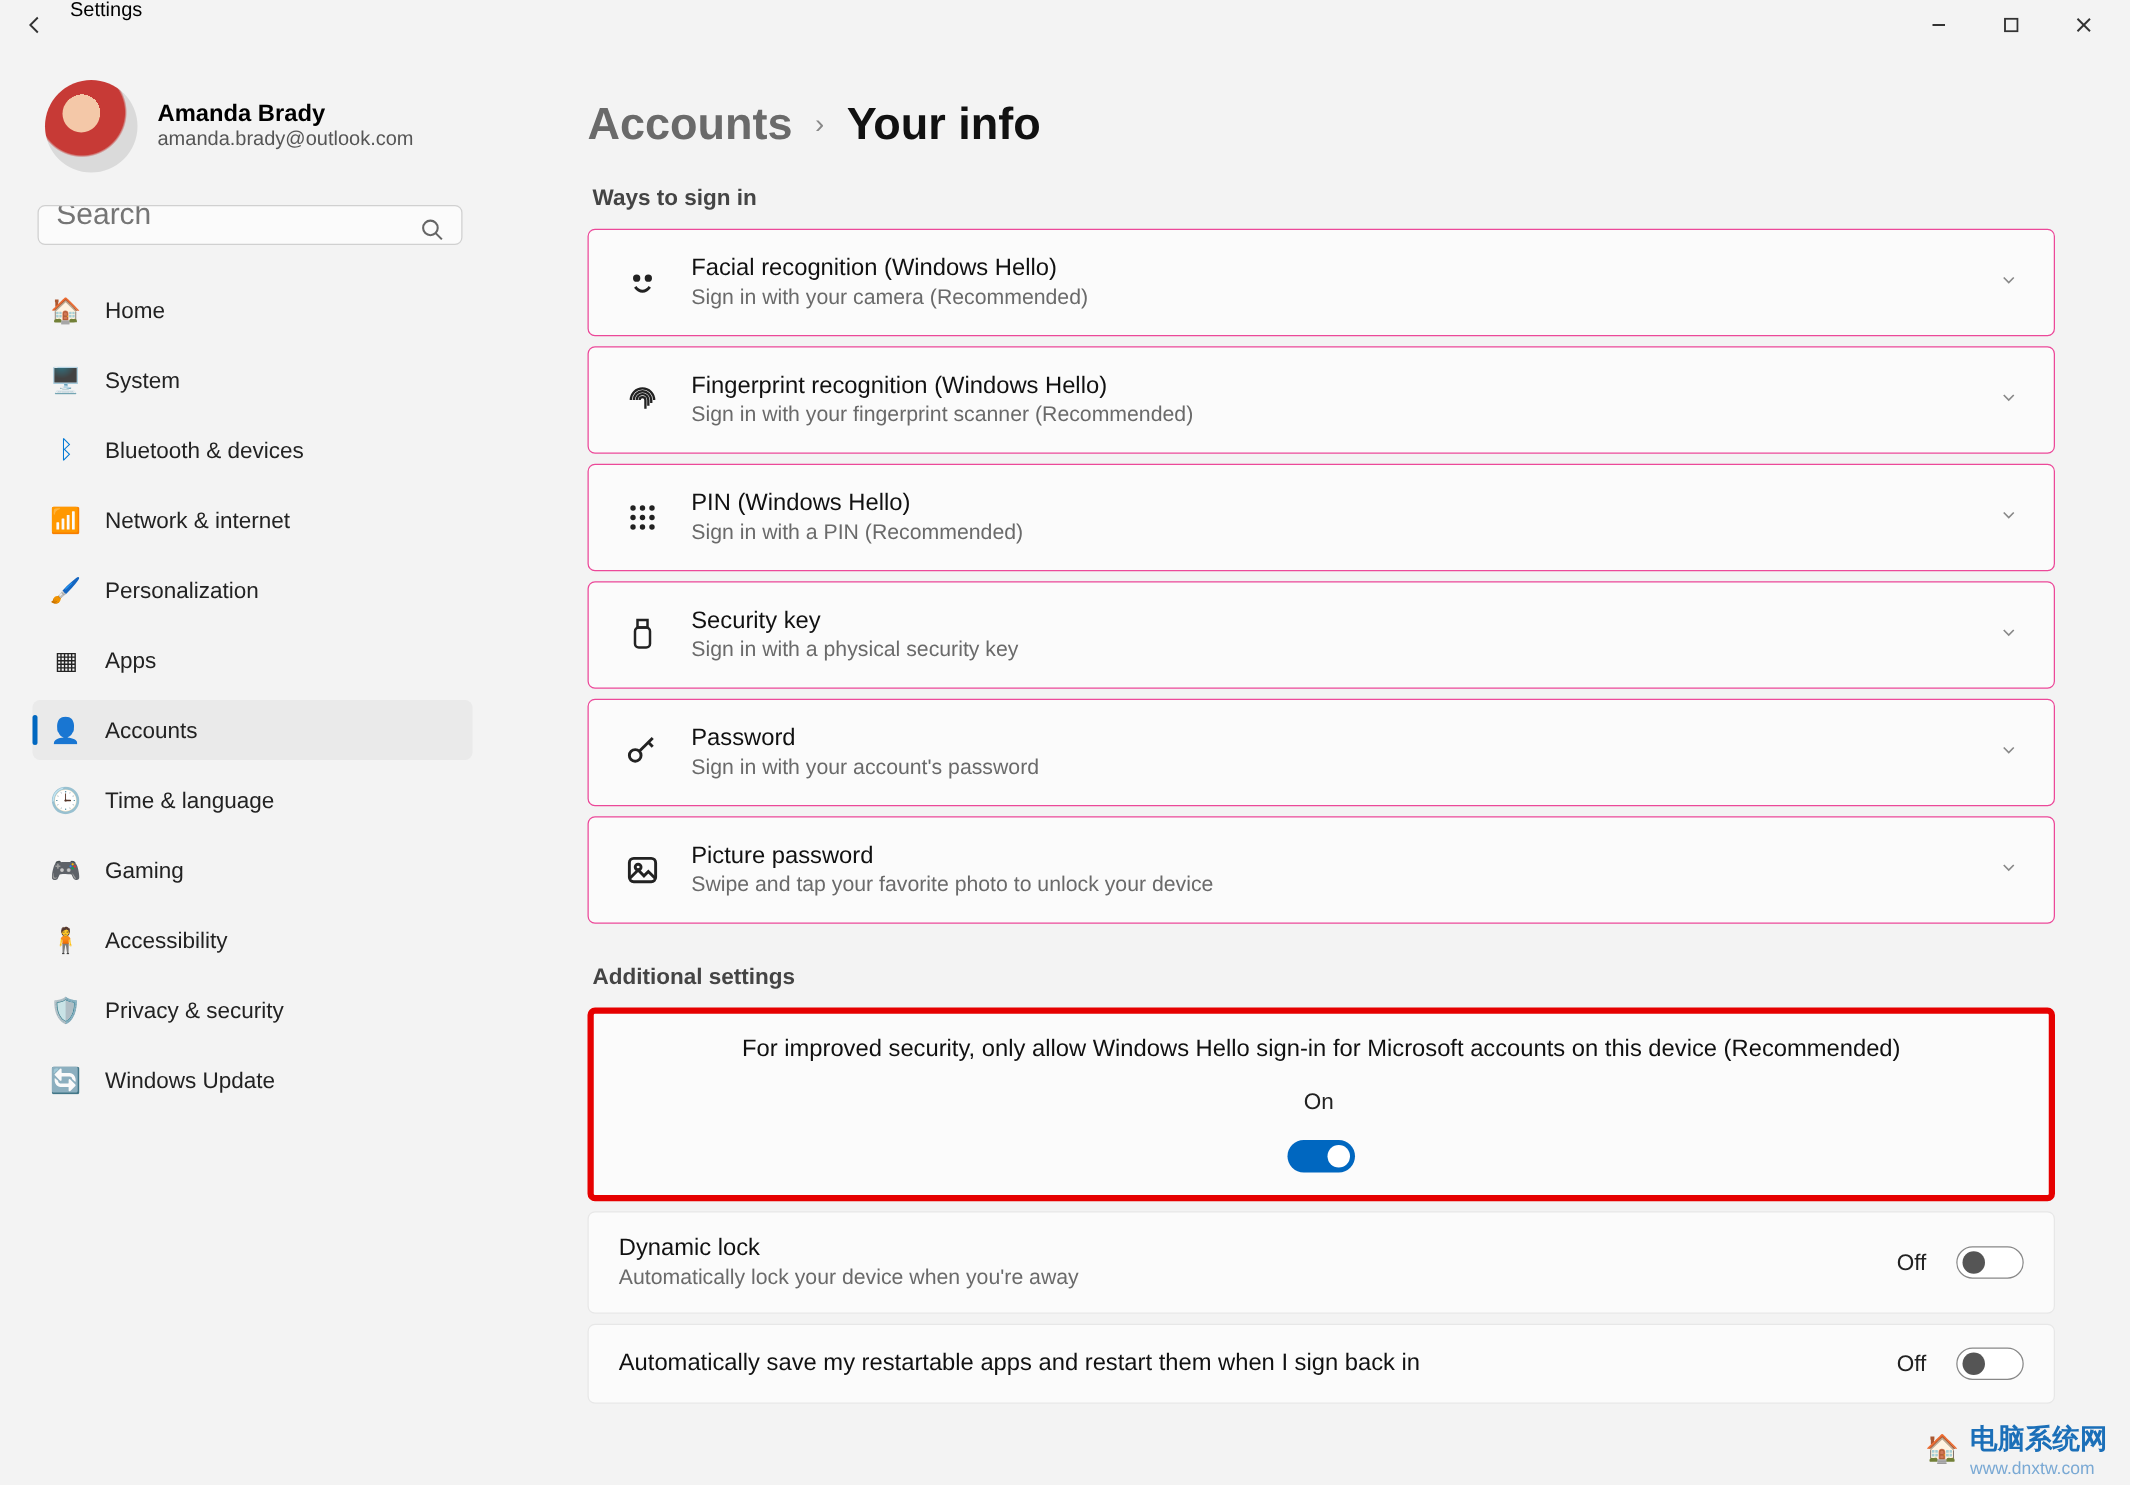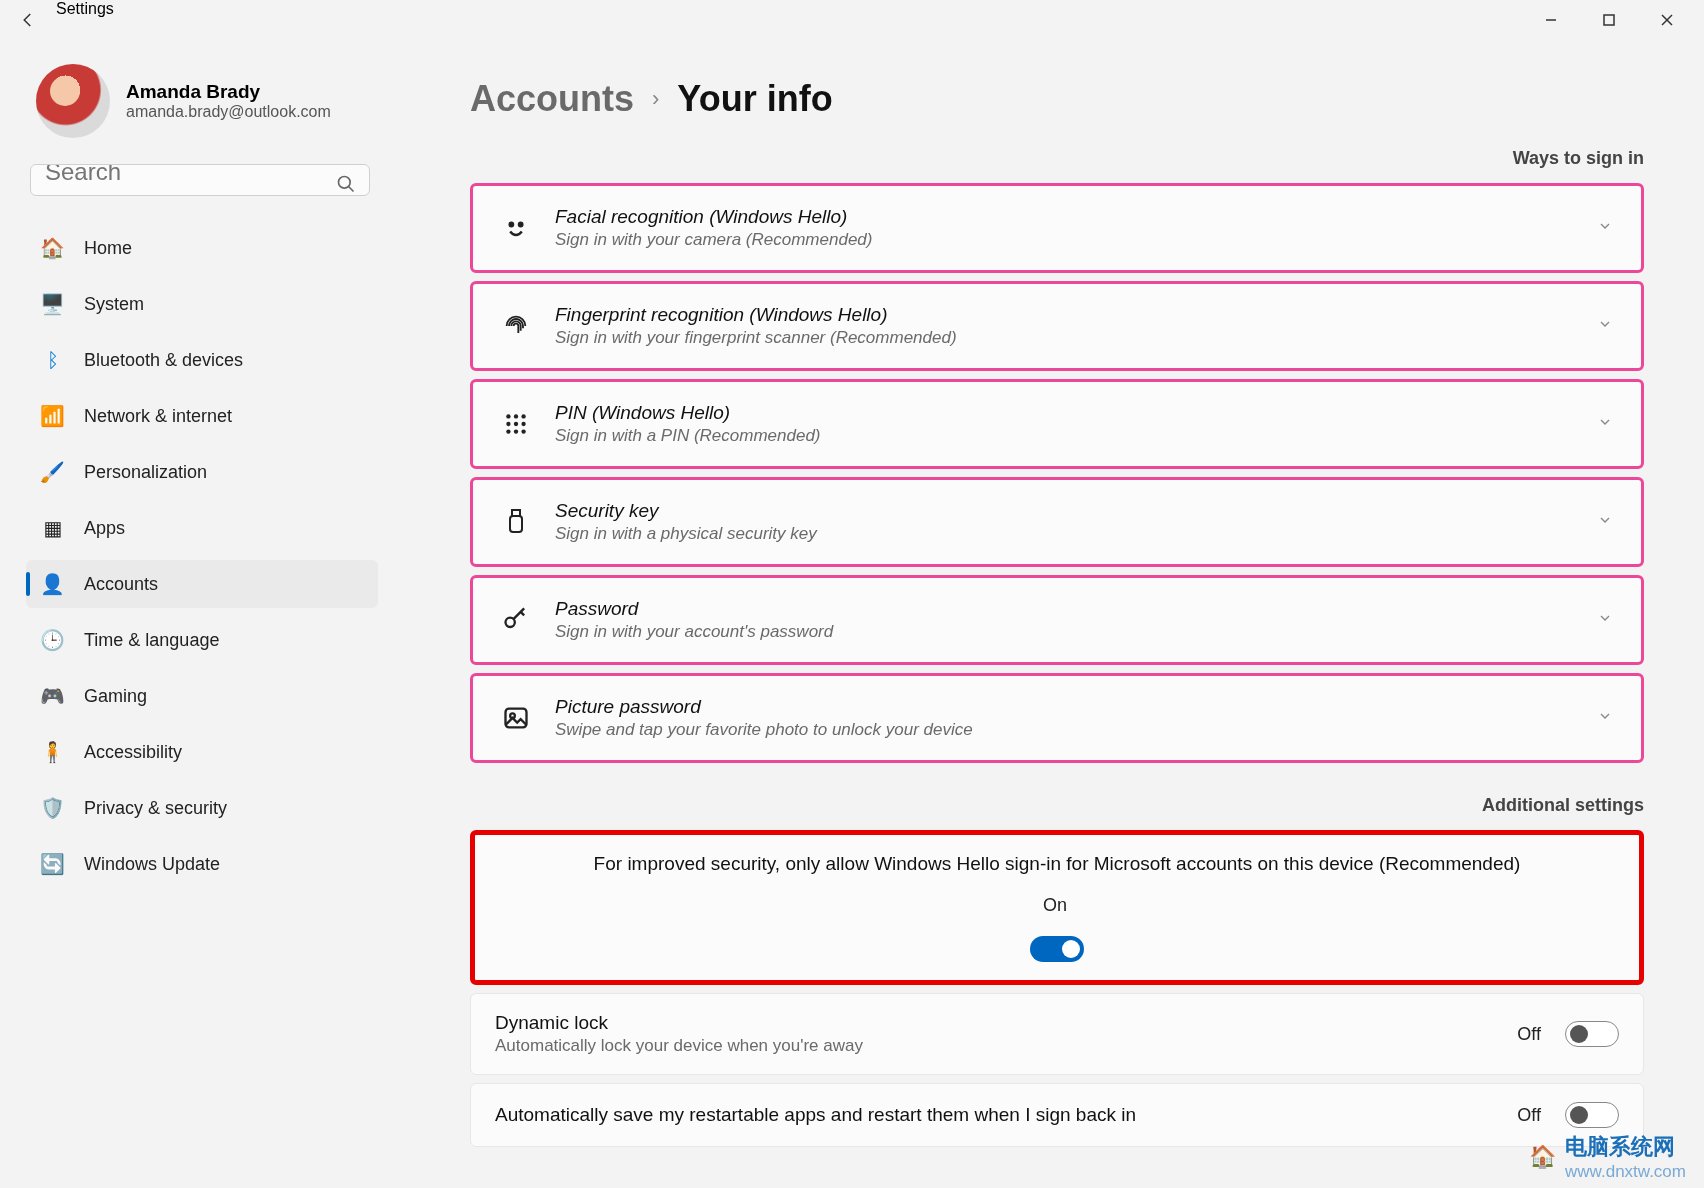--- a/index.html
+++ b/index.html
@@ -29,43 +29,43 @@
 .nav li.active { background: #eaeaea; }
 .nav li.active::before { content: ""; position: absolute; left: 0; top: 12px; bottom: 12px; width: 4px; background: #0067c0; border-radius: 3px; }
 .nav .ico { width: 26px; height: 26px; display: flex; align-items: center; justify-content: center; font-size: 20px; }
 
 .main { flex: 1; padding: 30px 60px 0 80px; overflow-y: auto; }
 .breadcrumb { display: flex; align-items: center; gap: 18px; margin-bottom: 28px; }
 .breadcrumb .p1 { font-size: 36px; font-weight: 600; color: #6a6a6a; }
 .breadcrumb .sep { font-size: 22px; color: #888; }
 .breadcrumb .p2 { font-size: 36px; font-weight: 600; color: #111; }
 
-.section-h { font-size: 18px; font-weight: 600; color: #444; margin: 0 0 14px 4px; text-align: right; }
-
-.card { background: #fbfbfb; border: 3px solid #ec4899; border-radius: 6px; margin-bottom: 8px; display: flex; align-items: center; padding: 20px 28px 20px 26px; gap: 22px; cursor: pointer; font-style: italic; }
+.section-h { font-size: 18px; font-weight: 600; color: #444; margin: 0 0 14px 4px; }
+
+.card { background: #fbfbfb; border: 1px solid #ec4899; border-radius: 6px; margin-bottom: 8px; display: flex; align-items: center; padding: 20px 28px 20px 26px; gap: 22px; cursor: pointer; }
 .card .cicon { width: 34px; height: 34px; display: flex; align-items: center; justify-content: center; }
 .card .ct { flex: 1; }
 .card .ct .t1 { font-size: 19px; color: #111; }
 .card .ct .t2 { font-size: 17px; color: #6a6a6a; margin-top: 2px; }
 .card .chev { color: #888; }
 
 .toggle-row { background: #fbfbfb; border: 1px solid #e7e7e7; border-radius: 6px; margin-bottom: 8px; display: flex; align-items: center; padding: 18px 24px; gap: 20px; }
 .toggle-row.highlight { border: 5px solid #e60000; flex-direction: column; }
 .toggle-row .txt { flex: 1; }
 .toggle-row .txt .t1 { font-size: 19px; color: #111; }
 .toggle-row .txt .t2 { font-size: 17px; color: #6a6a6a; margin-top: 2px; }
 .toggle-row .state { font-size: 18px; color: #222; margin-right: 4px; }
 .toggle { width: 54px; height: 26px; border-radius: 13px; position: relative; cursor: pointer; }
 .toggle.on { background: #0067c0; }
 .toggle.on::after { content: ""; position: absolute; right: 4px; top: 4px; width: 18px; height: 18px; background: #fff; border-radius: 50%; }
 .toggle.off { background: #fff; border: 1px solid #888; }
 .toggle.off::after { content: ""; position: absolute; left: 4px; top: 3px; width: 18px; height: 18px; background: #555; border-radius: 50%; }
 
 .watermark { position: absolute; right: 18px; bottom: 6px; font-size: 22px; color: #1b6fb8; font-weight: 700; display:flex; align-items:center; gap:8px;}
-.watermark .sub{font-size:17px;color:#7aa9d4;font-weight:400;display:block;}
+.watermark .sub{font-size:14px;color:#7aa9d4;font-weight:400;display:block;}
 </style>
 </head>
 <body>
 
 <div class="titlebar">
   <div class="back">
     <svg width="18" height="18" viewBox="0 0 24 24" fill="none" stroke="#333" stroke-width="2">
         <path d="M15 4l-8 8 8 8"></path>
       </svg>
   </div>

